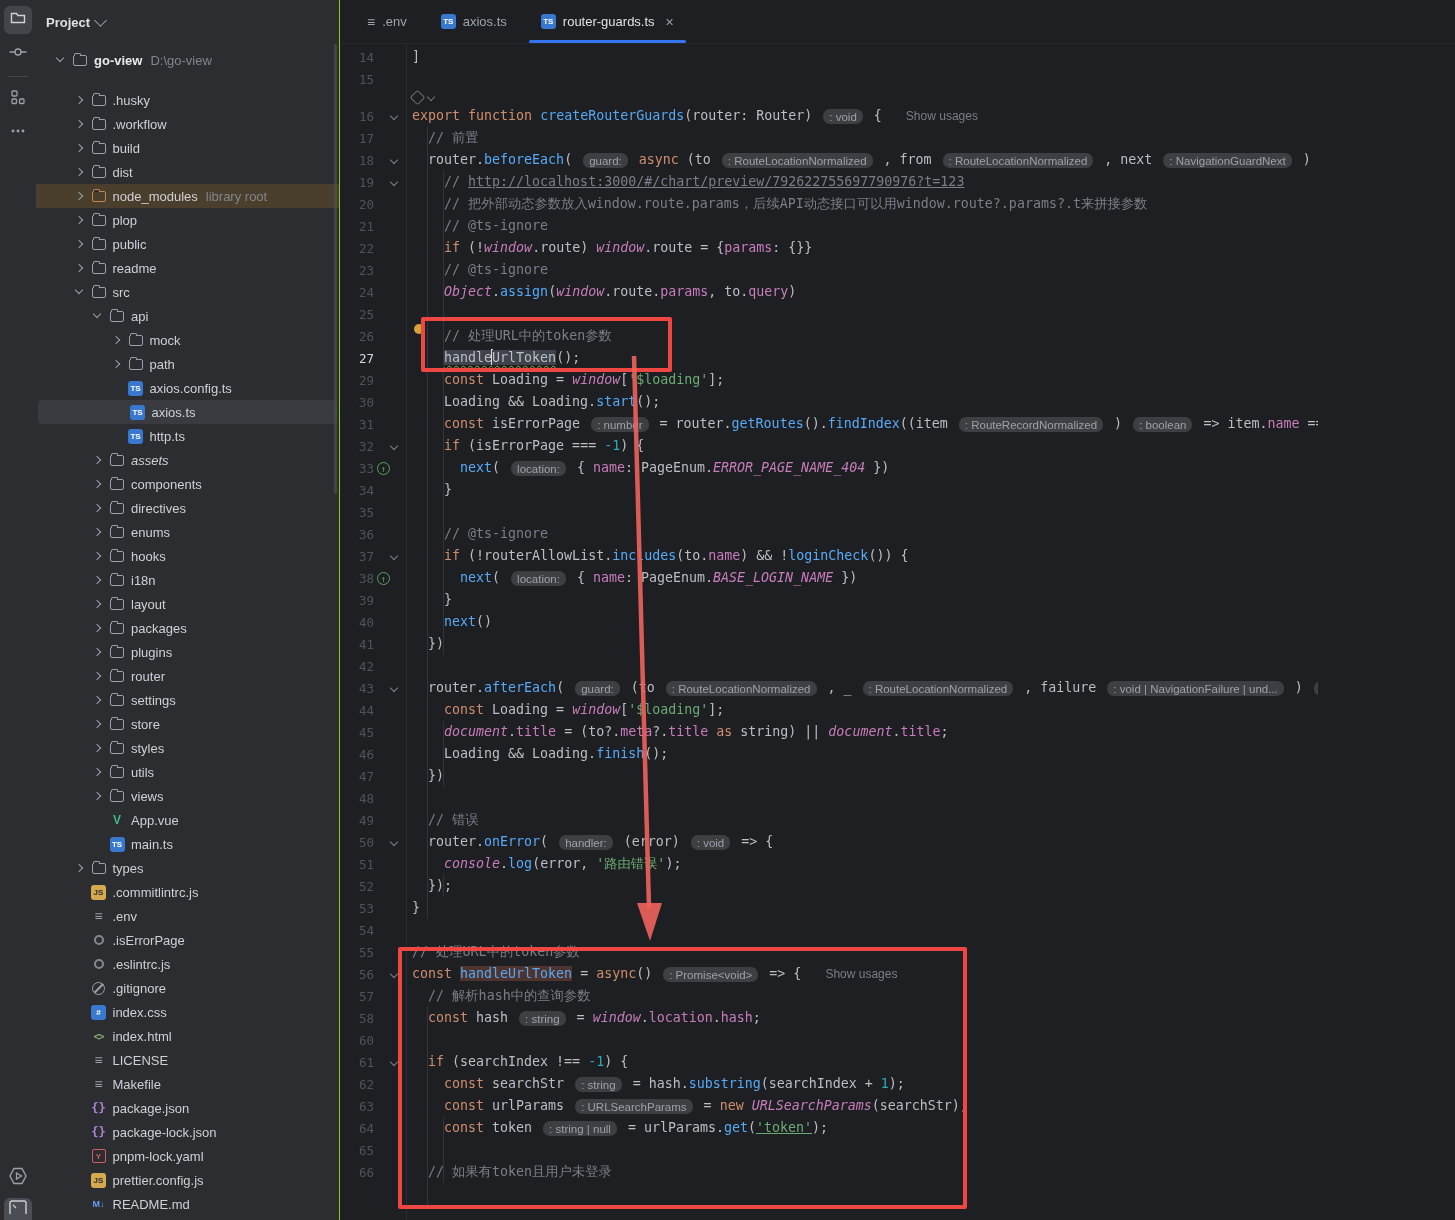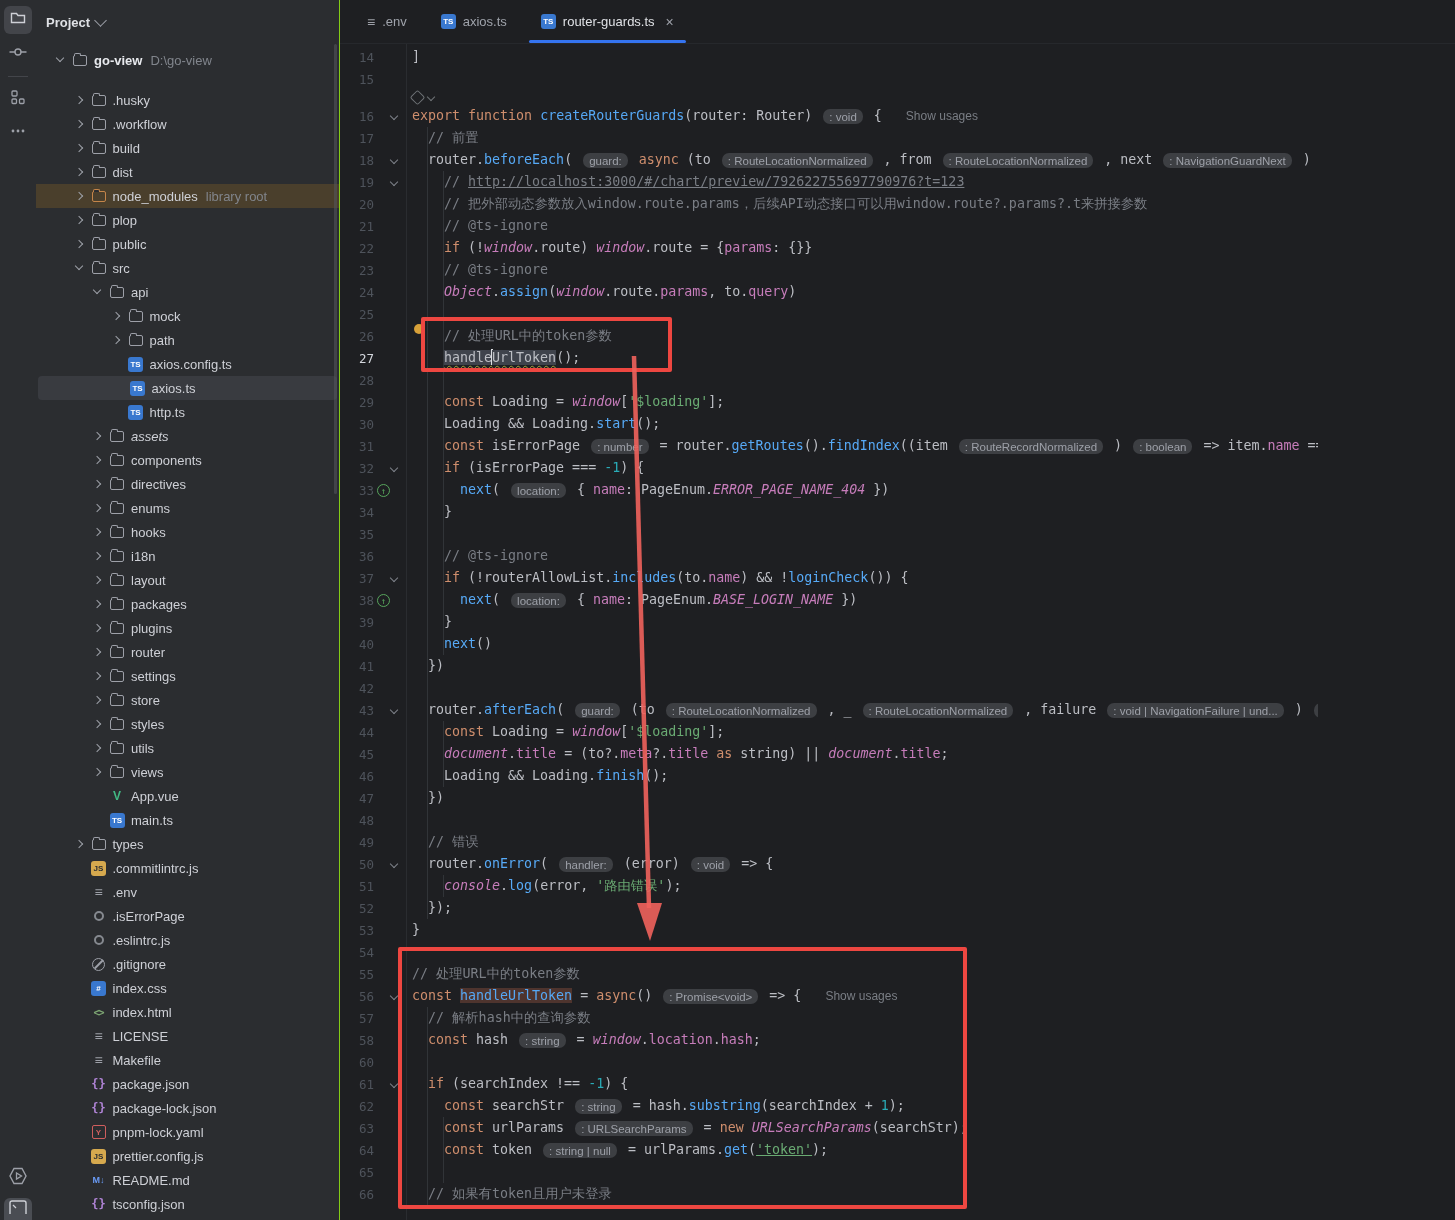--- a/index.html
+++ b/index.html
@@ -197,20 +197,25 @@
           <span class="chev"></span>
           <span class="tic folder"></span>
           <span class="lbl">plop</span>
         </div>
         <div class="trow" style="padding-left: 34.5px;">
           <span class="chev"></span>
           <span class="tic folder"></span>
           <span class="lbl">public</span>
         </div>
         <div class="trow" style="padding-left: 34.5px;">
+          <span class="chev"></span>
+          <span class="tic folder"></span>
+          <span class="lbl">readme</span>
+        </div>
+        <div class="trow" style="padding-left: 34.5px;">
           <span class="chev open"></span>
           <span class="tic folder"></span>
           <span class="lbl">src</span>
         </div>
         <div class="trow" style="padding-left: 53px;">
           <span class="chev open"></span>
           <span class="tic folder"></span>
           <span class="lbl">api</span>
         </div>
         <div class="trow" style="padding-left: 71.5px;">
@@ -531,25 +536,20 @@
             <span class="lnum">26</span>
             <span class="mark"></span>
             <span class="codeln"><span class="cmt">    // 处理URL中的token参数</span></span>
           </div>
           <div class="cline">
             <span class="lnum cur">27</span>
             <span class="mark"></span>
             <span class="codeln"><span class="plain">    </span><span class="selid">handle</span><span class="caret"></span><span class="selid">UrlToken</span><span class="plain">();</span></span>
           </div>
           <div class="cline">
-            <span class="lnum">28</span>
-            <span class="mark"></span>
-            <span class="codeln"></span>
-          </div>
-          <div class="cline">
             <span class="lnum">29</span>
             <span class="mark"></span>
             <span class="codeln"><span class="plain">    </span><span class="kw">const</span><span class="plain"> Loading = </span><span class="glob">window</span><span class="plain">[</span><span class="str">'$loading'</span><span class="plain">];</span></span>
           </div>
           <div class="cline">
             <span class="lnum">30</span>
             <span class="mark"></span>
             <span class="codeln"><span class="plain">    Loading &amp;&amp; Loading.</span><span class="fn">start</span><span class="plain">();</span></span>
           </div>
           <div class="cline">

